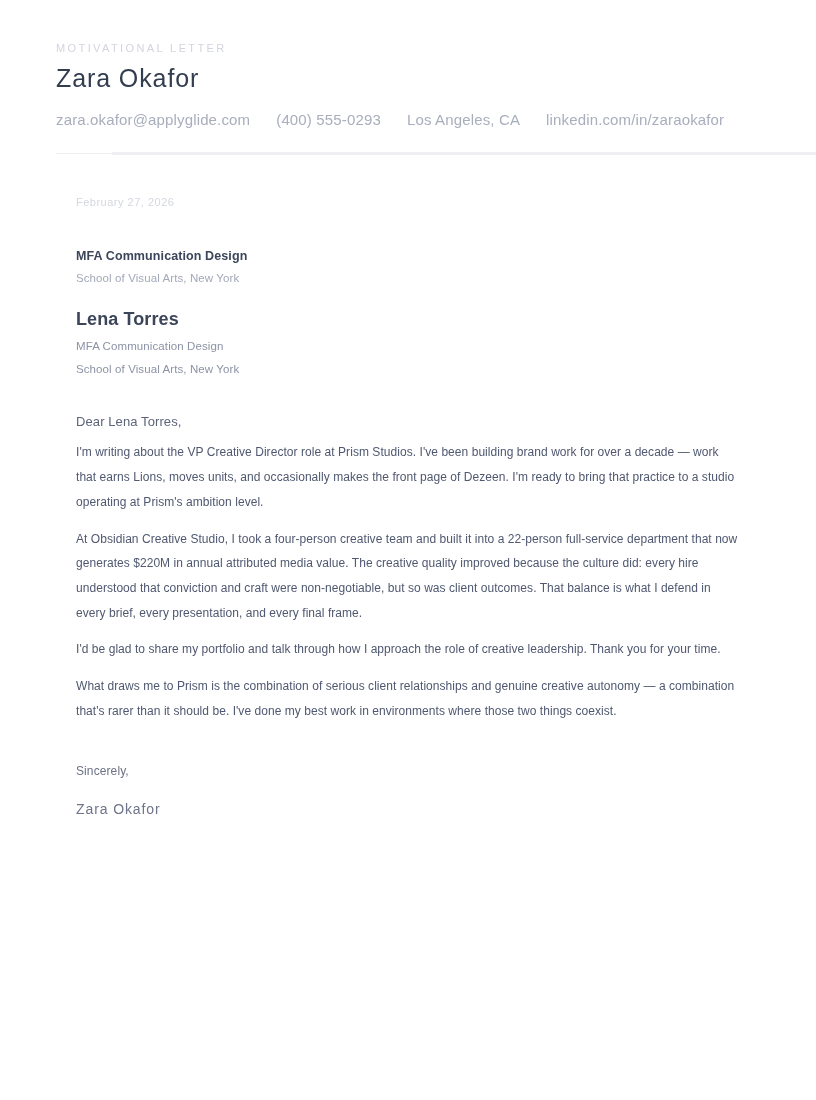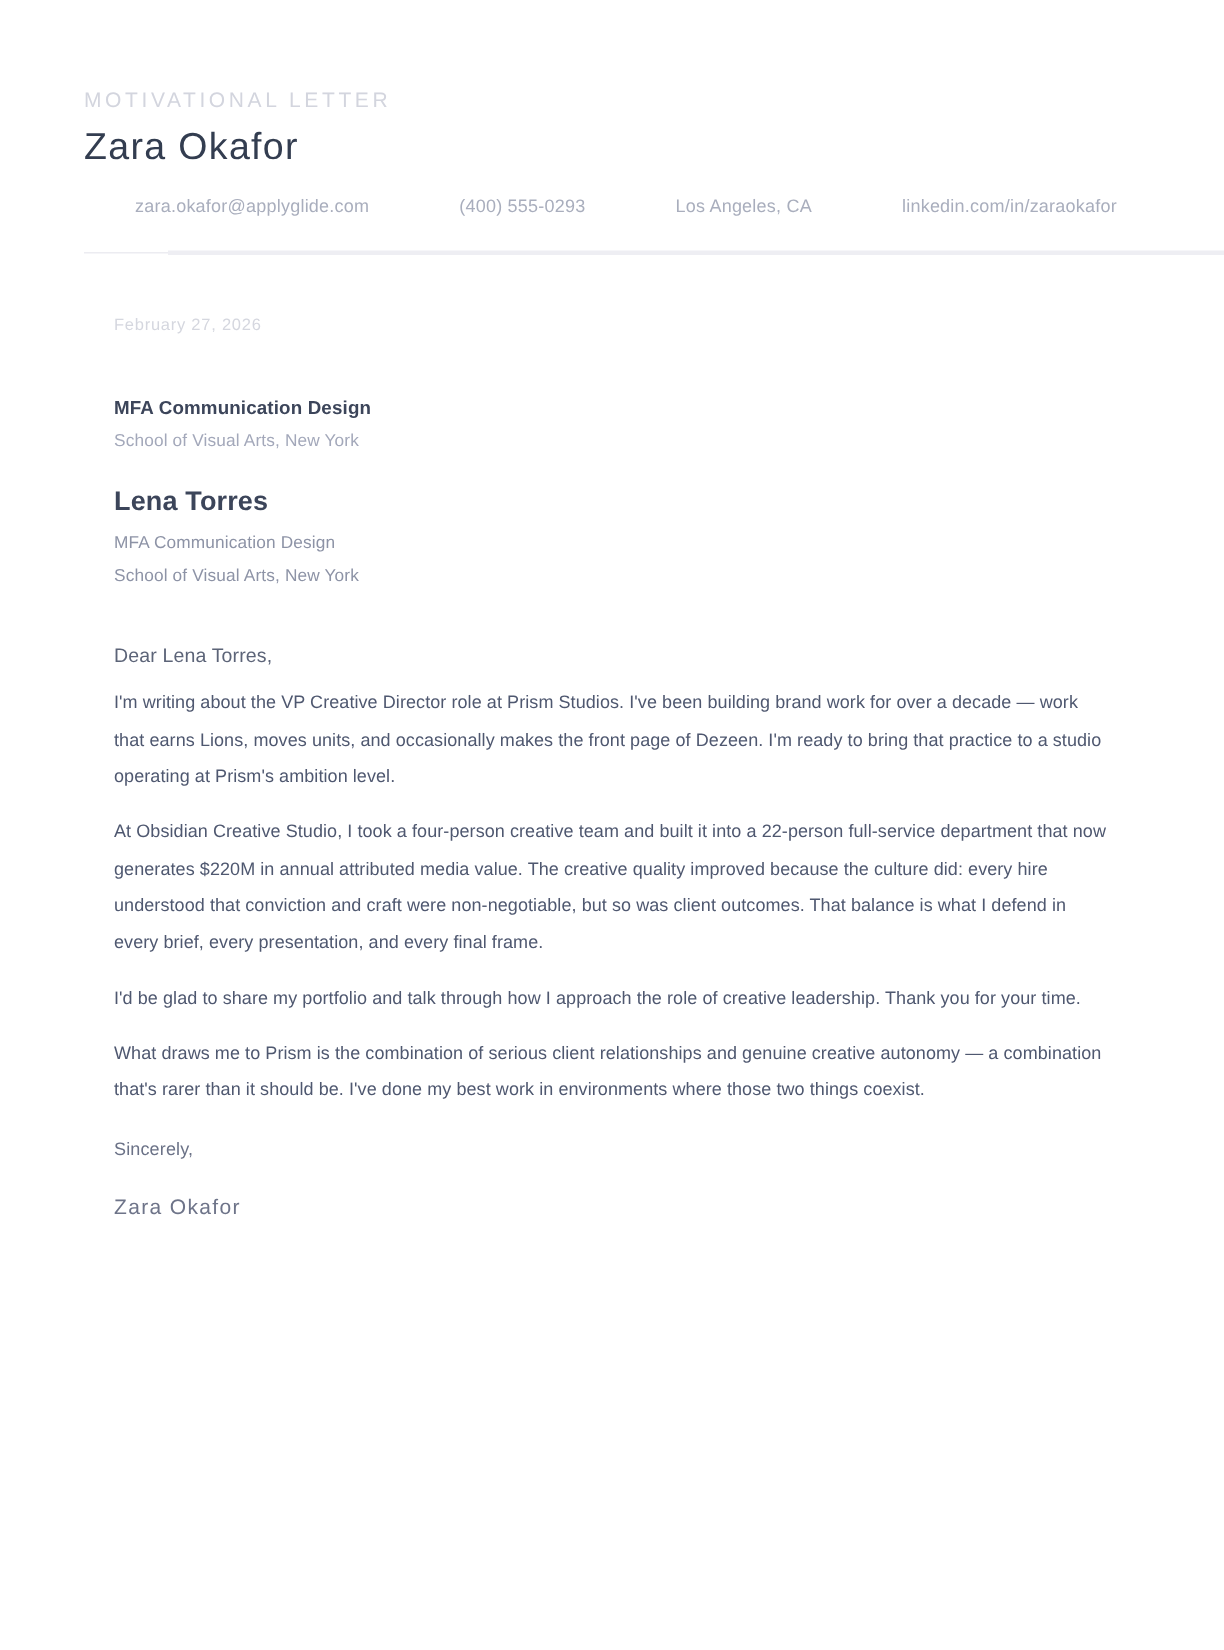--- a/index.html
+++ b/index.html
@@ -25,27 +25,27 @@
     position: relative;
   }
 
   
   .letter-header {
     padding: 42px 56px 0 56px;
     box-sizing: border-box;
   }
 
   .eyebrow {
-    font-size: 14px;
+    font-size: 11px;
     letter-spacing: 2.4px;
     text-transform: uppercase;
     color: #d3d5de;
     font-weight: 400;
     line-height: 1.2;
-    margin: 16px 0 9px 0;
+    margin: 0 0 9px 0;
   }
 
   .sender-name {
     font-size: 25px;
     font-weight: 400;
     letter-spacing: 0.9px;
     color: #333d50;
     line-height: 1.15;
     margin: 0 0 16px 0;
   }
@@ -53,27 +53,26 @@
   .contact-row {
     display: flex;
     flex-wrap: wrap;
     align-items: baseline;
     column-gap: 26px;
     row-gap: 4px;
     margin: 0 0 0 0;
   }
 
   .contact-item {
-    font-size: 12px;
+    font-size: 15px;
     color: #a9aebd;
     letter-spacing: 0.15px;
     line-height: 1.4;
     white-space: nowrap;
     text-decoration: none;
-    margin-left: 34px;
   }
 
   .header-rules {
     position: relative;
     margin-top: 22px;
     height: 3px;
   }
   .rule-full {
     position: absolute;
     left: 0;
@@ -159,21 +158,21 @@
     line-height: 2.06;
     letter-spacing: 0.05px;
     margin-top: 8px;
     max-width: 704px;
     text-align: left;
   }
 
   .closing {
     font-size: 12px;
     color: #6b7287;
-    margin-top: 18px;
+    margin-top: 38px;
     line-height: 1.6;
     letter-spacing: 0.1px;
   }
 
   .signature-name {
     font-size: 14px;
     color: #6e7489;
     margin-top: 18px;
     letter-spacing: 0.9px;
     line-height: 1.5;

